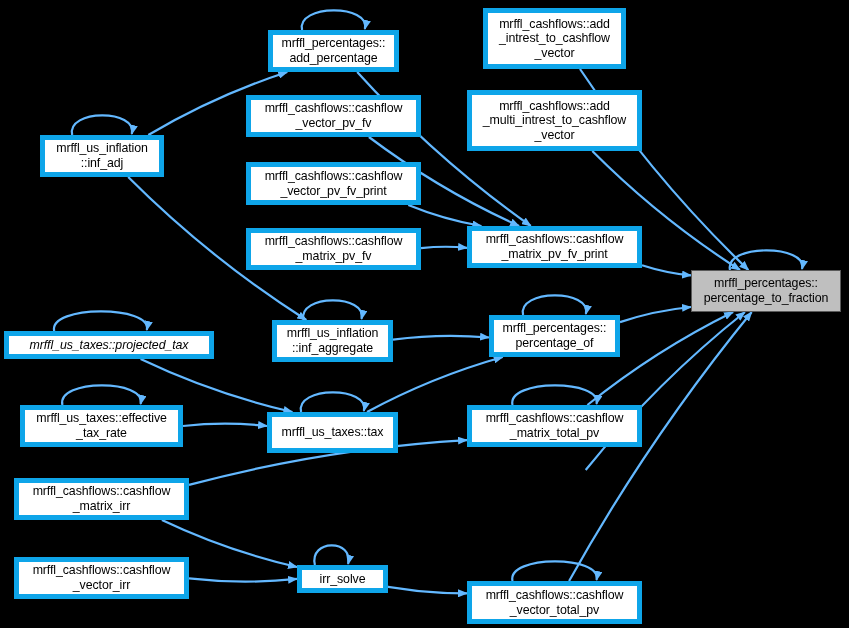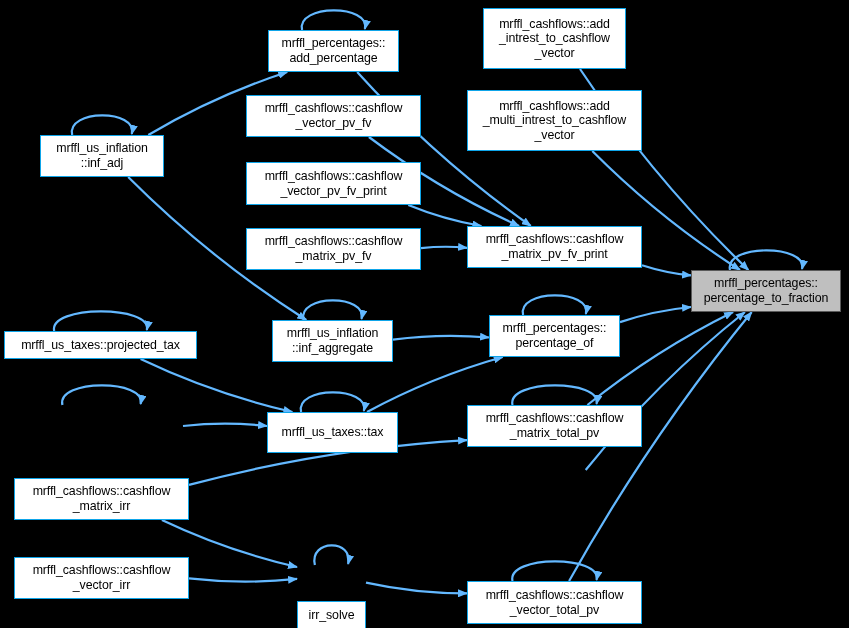--- a/index.html
+++ b/index.html
@@ -18,21 +18,21 @@
   #edges {
     position: absolute;
     left: 0;
     top: 0;
     width: 849px;
     height: 628px;
   }
   .node {
     position: absolute;
     box-sizing: border-box;
-    border: 1px solid #0ea5e9;
+    border: 5px solid #0ea5e9;
     background: #ffffff;
     color: #000000;
     display: flex;
     align-items: center;
     justify-content: center;
     text-align: center;
     font-size: 12.4px;
     line-height: 14.6px;
     letter-spacing: -0.1px;
     white-space: pre-line;
@@ -134,38 +134,42 @@
 percentage_to_fraction</span>
   </div>
   <div class="node" style="left: 272px; top: 320px; width: 121px; height: 42px;">
     <span class="lbl">mrffl_us_inflation
 ::inf_aggregate</span>
   </div>
   <div class="node" style="left: 489px; top: 315px; width: 131px; height: 42px;">
     <span class="lbl">mrffl_percentages::
 percentage_of</span>
   </div>
-  <div class="node" style="left: 4px; top: 331px; width: 193px; height: 28px;">
+  <div class="node" style="left: 4px; top: 331px; width: 210px; height: 28px; font-style: italic;">
     <span class="lbl">mrffl_us_taxes::projected_tax</span>
+  </div>
+  <div class="node" style="left: 20px; top: 405px; width: 163px; height: 42px;">
+    <span class="lbl">mrffl_us_taxes::effective
+_tax_rate</span>
   </div>
   <div class="node" style="left: 267px; top: 412px; width: 131px; height: 41px;">
     <span class="lbl">mrffl_us_taxes::tax</span>
   </div>
   <div class="node" style="left: 467px; top: 405px; width: 175px; height: 42px;">
     <span class="lbl">mrffl_cashflows::cashflow
 _matrix_total_pv</span>
   </div>
   <div class="node" style="left: 14px; top: 478px; width: 175px; height: 42px;">
     <span class="lbl">mrffl_cashflows::cashflow
 _matrix_irr</span>
   </div>
   <div class="node" style="left: 14px; top: 557px; width: 175px; height: 42px;">
     <span class="lbl">mrffl_cashflows::cashflow
 _vector_irr</span>
   </div>
-  <div class="node" style="left: 297px; top: 565px; width: 69px; height: 28px; margin-top: 36px;">
+  <div class="node" style="left: 297px; top: 565px; width: 91px; height: 28px;">
     <span class="lbl">irr_solve</span>
   </div>
   <div class="node" style="left: 467px; top: 581px; width: 175px; height: 43px;">
     <span class="lbl">mrffl_cashflows::cashflow
 _vector_total_pv</span>
   </div>
 </div>
 
 </body></html>

